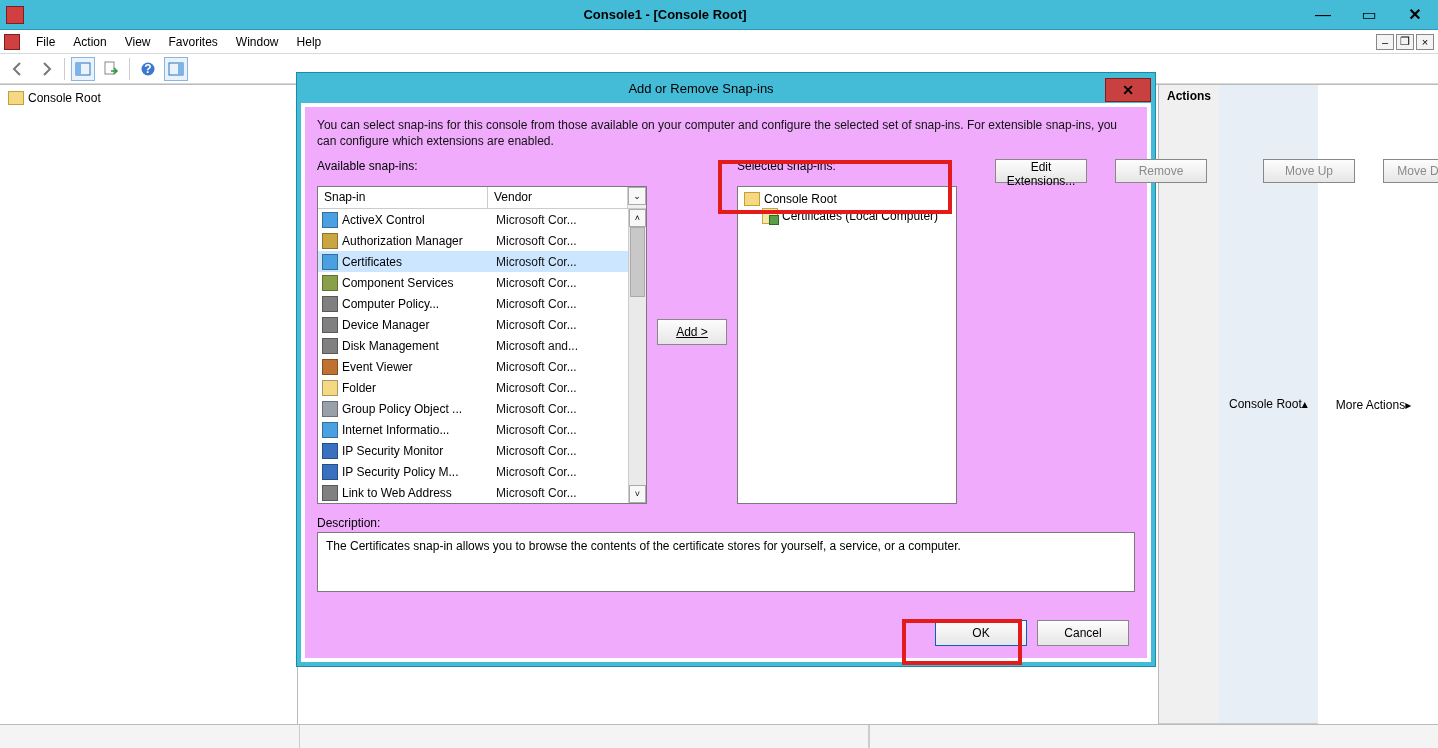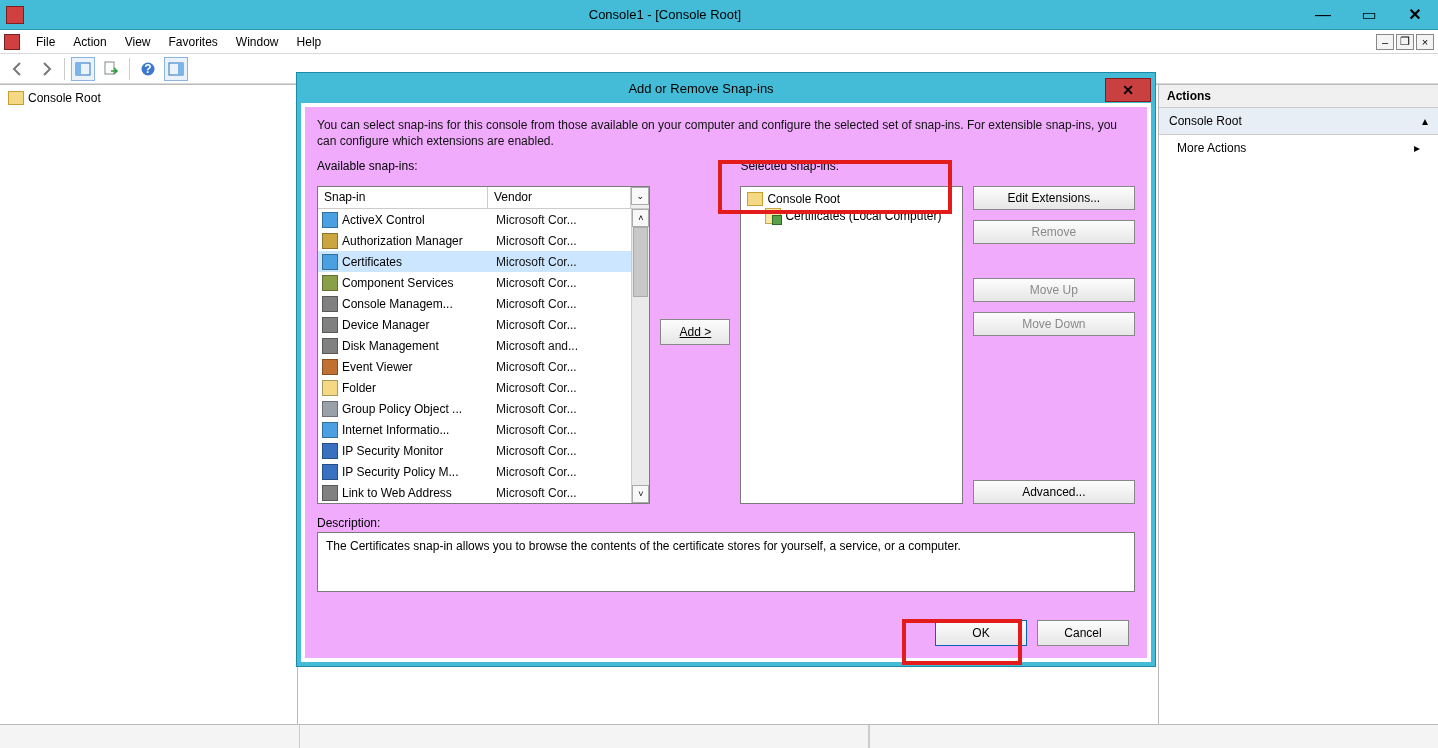--- a/index.html
+++ b/index.html
@@ -1,21 +1,21 @@
 <!DOCTYPE html>
 <html><head>
 <meta charset="utf-8">
 <style>
   * { box-sizing: border-box; font-family: "Segoe UI", Tahoma, sans-serif; font-size: 12px; }
   html,body { margin:0; padding:0; width:1438px; height:748px; background:#fff; overflow:hidden; }
 
   
   .titlebar { height:30px; background:#44bcd8; display:flex; align-items:center; border-bottom:1px solid #2e9ab3; }
   .titlebar .app-icon { width:18px;height:18px;margin:0 6px; background:#d04040; border:1px solid #7a2020; }
-  .titlebar .title { flex:1; text-align:center; font-size:13px; color:#000; }
+  .titlebar .title { flex:1; text-align:center; font-size:13px; color:#000;font-weight:bold; }
   .winbtns { display:flex; height:100%; }
   .winbtn { width:46px; display:flex; align-items:center; justify-content:center; font-size:16px; font-family:Arial; }
   .winbtn.close { font-weight:bold; }
 
   .menubar { height:24px; background:#fff; border-bottom:1px solid #d8d8d8; display:flex; align-items:center; padding:0 4px; gap:2px; }
   .menubar .app-icon2 { width:16px;height:16px; background:#d04040; border:1px solid #7a2020; margin-right:6px; }
   .menuitem { padding:3px 8px; }
   .mdi-btns { margin-left:auto; display:flex; }
   .mdi-btn { width:18px;height:16px;border:1px solid #888; margin-left:2px; display:flex;align-items:center;justify-content:center; font-size:11px; background:#f4f4f4;}
 
@@ -25,21 +25,21 @@
   .tbtn.boxed { border:1px solid #8cb4e0; background:#eaf3fc; }
   .sep { width:1px; height:22px; background:#ccc; margin:0 2px; }
 
   .workspace { position:relative; display:flex; height:calc(748px - 30px - 24px - 30px - 24px); border-top:1px solid #bbb; }
   .treepane { width:298px; border-right:1px solid #bbb; background:#fff; padding:4px; }
   .treenode { display:flex; align-items:center; gap:4px; padding:2px 4px; }
   .folder-icon { width:16px;height:14px;background:#f4d884;border:1px solid #c8a030; }
 
   .center { flex:1; background:#fff; }
 
-  .actions { width:280px; border-left:1px solid #bbb; background:#fff; display:flex; flex-direction:column;margin-left:41px; }
+  .actions { width:280px; border-left:1px solid #bbb; background:#fff; display:flex; flex-direction:row;margin-left:41px; }
   .actions-head { background:#f0f0f0; padding:4px 8px; font-weight:bold; border-bottom:1px solid #ccc; }
   .actions-sub { background:#e8eef6; padding:6px 10px; font-size:14px; border-bottom:1px solid #ccc; display:flex; align-items:center; }
   .actions-sub .arrow { margin-left:auto; }
   .actions-item { padding:6px 18px; display:flex; align-items:center; }
   .actions-item .arrow { margin-left:auto; }
 
   .statusbar { height:24px; border-top:1px solid #bbb; background:#f4f4f4; display:flex; }
   .statusbar .cell { border-right:1px solid #ccc; width:300px; }
   .statusbar .cell:last-child { flex:1; border-right:none; }
 
@@ -49,21 +49,21 @@
   .dtitle .t { flex:1; text-align:center; font-size:13px; }
   .dclose { width:46px; height:24px; margin:3px 4px 0 0; background:#c84040; color:#000; border:1px solid #8a1a1a; display:flex;align-items:center;justify-content:center; font-weight:bold; font-size:14px;}
   .dbody { position:absolute; left:8px; right:8px; top:34px; bottom:8px; background:#f0abfc; padding:10px 12px; }
 
   .intro { font-size:12px; color:#111; line-height:1.35; margin-bottom:10px; }
 
   .cols { display:flex; gap:10px; }
   .col-left { width:345px; }
   .col-mid { width:70px; display:flex; align-items:center; justify-content:center;text-decoration:underline; }
   .col-sel { width:230px; }
-  .col-btns { width:168px; display:flex; flex-direction:column; gap:10px; padding-top:0; }
+  .col-btns { width:168px; display:flex; flex-direction:row; gap:28px; padding-top:0; }
 
   .lbl { margin-bottom:13px; }
   .listbox { border:1px solid #7a7a7a; background:#fff; height:318px; display:flex; flex-direction:column; }
   .lb-head { display:flex; height:22px; background:#fff; border-bottom:1px solid #ccc; }
   .lb-head .c { border-right:1px solid #ccc; padding:3px 6px; background:#fff; }
   .lb-head .c1 { width:170px; }
   .lb-head .c2 { flex:1; }
   .lb-scroll { width:18px; background:#f0f0f0; border-left:1px solid #ccc; display:flex; flex-direction:column; }
   .lb-body { flex:1; display:flex; overflow:hidden; }
   .lb-rows { flex:1; overflow:hidden; }
@@ -228,21 +228,21 @@
                   <span class="n">Certificates</span>
                   <span class="v">Microsoft Cor...</span>
                 </div>
                 <div class="lb-row">
                   <span class="ic" style="background:#8aa048;border:1px solid rgba(0,0,0,.3);"></span>
                   <span class="n">Component Services</span>
                   <span class="v">Microsoft Cor...</span>
                 </div>
                 <div class="lb-row">
                   <span class="ic" style="background:#808080;border:1px solid rgba(0,0,0,.3);"></span>
-                  <span class="n">Console Managem...</span>
+                  <span class="n">Computer Policy...</span>
                   <span class="v">Microsoft Cor...</span>
                 </div>
                 <div class="lb-row">
                   <span class="ic" style="background:#808080;border:1px solid rgba(0,0,0,.3);"></span>
                   <span class="n">Device Manager</span>
                   <span class="v">Microsoft Cor...</span>
                 </div>
                 <div class="lb-row">
                   <span class="ic" style="background:#808080;border:1px solid rgba(0,0,0,.3);"></span>
                   <span class="n">Disk Management</span>

